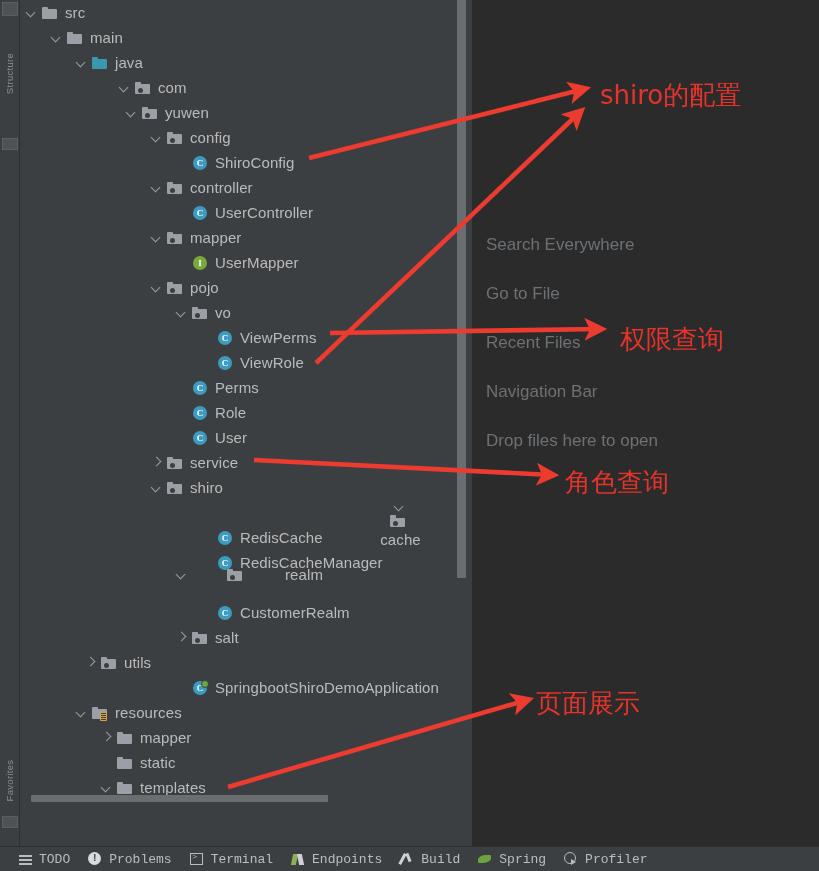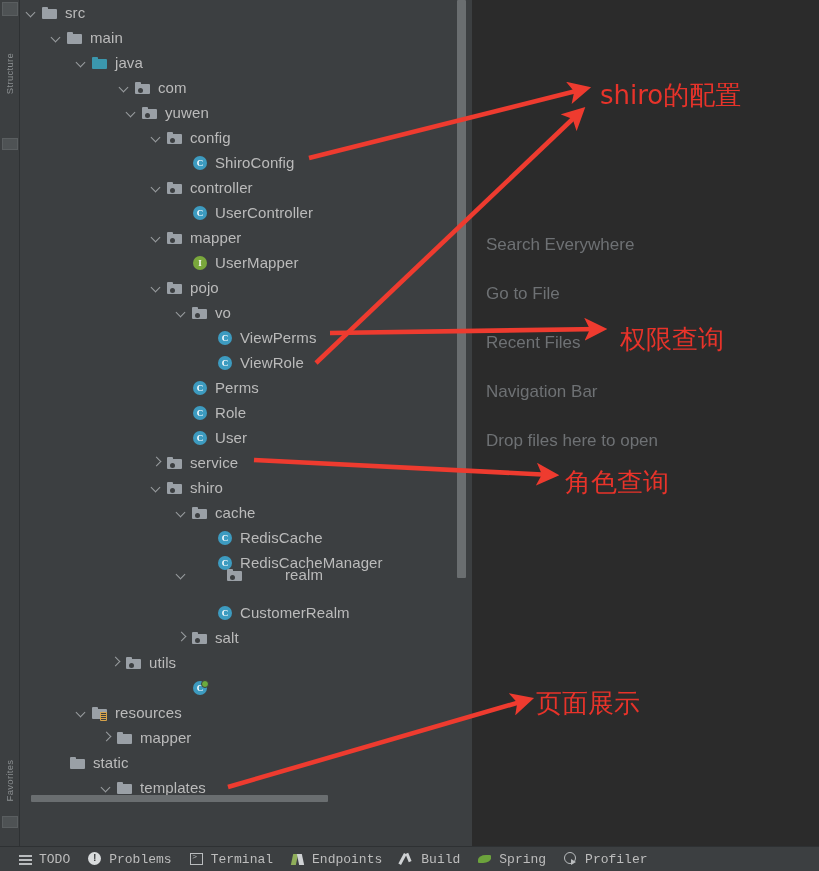--- a/index.html
+++ b/index.html
@@ -345,21 +345,21 @@
           <span class="twisty down"></span>
           <span class="ico">
             <span class="folder f-grey">
               <span class="tab"></span>
               <span class="body"></span>
               <span class="pkg-dot"></span>
             </span>
           </span>
           <span class="label">shiro</span>
         </div>
-        <div class="tree-row" style="top: 500px; padding-left: 154px;">
+        <div class="tree-row" style="top: 500px; padding-left: 154px; flex-direction: column;">
           <span class="twisty down"></span>
           <span class="ico">
             <span class="folder f-grey">
               <span class="tab"></span>
               <span class="body"></span>
               <span class="pkg-dot"></span>
             </span>
           </span>
           <span class="label">cache</span>
         </div>
@@ -399,36 +399,37 @@
           <span class="twisty right"></span>
           <span class="ico">
             <span class="folder f-grey">
               <span class="tab"></span>
               <span class="body"></span>
               <span class="pkg-dot"></span>
             </span>
           </span>
           <span class="label">salt</span>
         </div>
-        <div class="tree-row" style="top: 650px; padding-left: 88px;">
+        <div class="tree-row" style="top: 650px; padding-left: 63px;">
           <span class="twisty right"></span>
           <span class="ico">
             <span class="folder f-grey">
               <span class="tab"></span>
               <span class="body"></span>
               <span class="pkg-dot"></span>
             </span>
           </span>
           <span class="label">utils</span>
         </div>
         <div class="tree-row" style="top: 675px; padding-left: 154px;">
           <span class="twisty none"></span>
           <span class="ico">
             <span class="circ c-spring">C</span>
           </span>
+          <span class="label">SpringbootShiroDemoApplication</span>
         </div>
         <div class="tree-row" style="top: 700px; padding-left: 54px;">
           <span class="twisty down"></span>
           <span class="ico">
             <span class="folder f-grey">
               <span class="tab"></span>
               <span class="body"></span>
               <span class="res-badge"></span>
             </span>
           </span>
@@ -437,21 +438,21 @@
         <div class="tree-row" style="top: 725px; padding-left: 79px;">
           <span class="twisty right"></span>
           <span class="ico">
             <span class="folder f-grey">
               <span class="tab"></span>
               <span class="body"></span>
             </span>
           </span>
           <span class="label">mapper</span>
         </div>
-        <div class="tree-row" style="top: 750px; padding-left: 32px; align-items: center;">
+        <div class="tree-row" style="top: 750px; padding-left: 79px; align-items: center;">
           <span class="twisty none"></span>
           <span class="ico">
             <span class="folder f-grey">
               <span class="tab"></span>
               <span class="body"></span>
             </span>
           </span>
           <span class="label">static</span>
         </div>
         <div class="tree-row" style="top: 775px; padding-left: 79px;">

